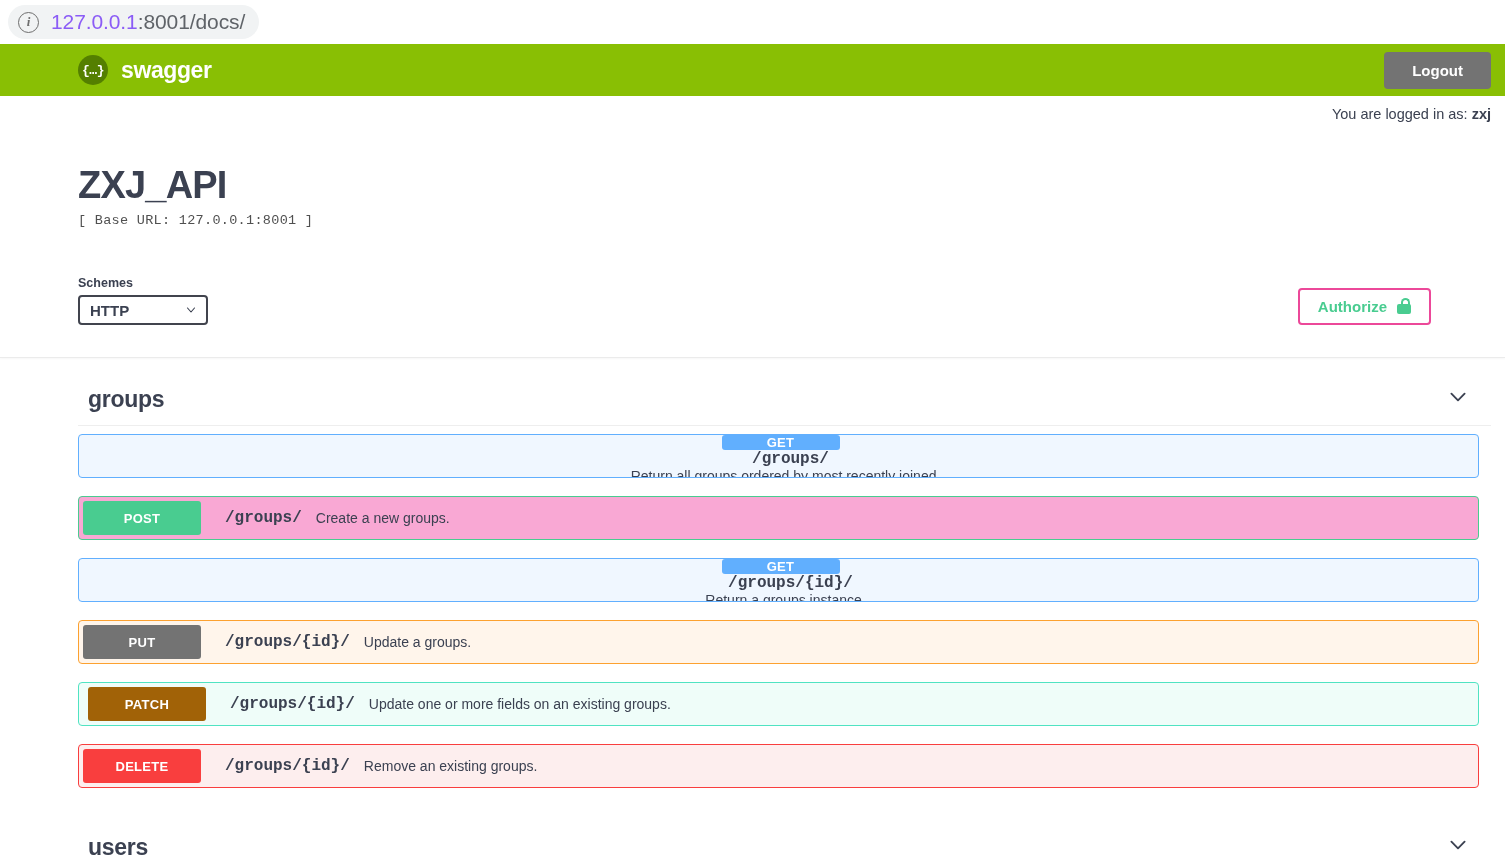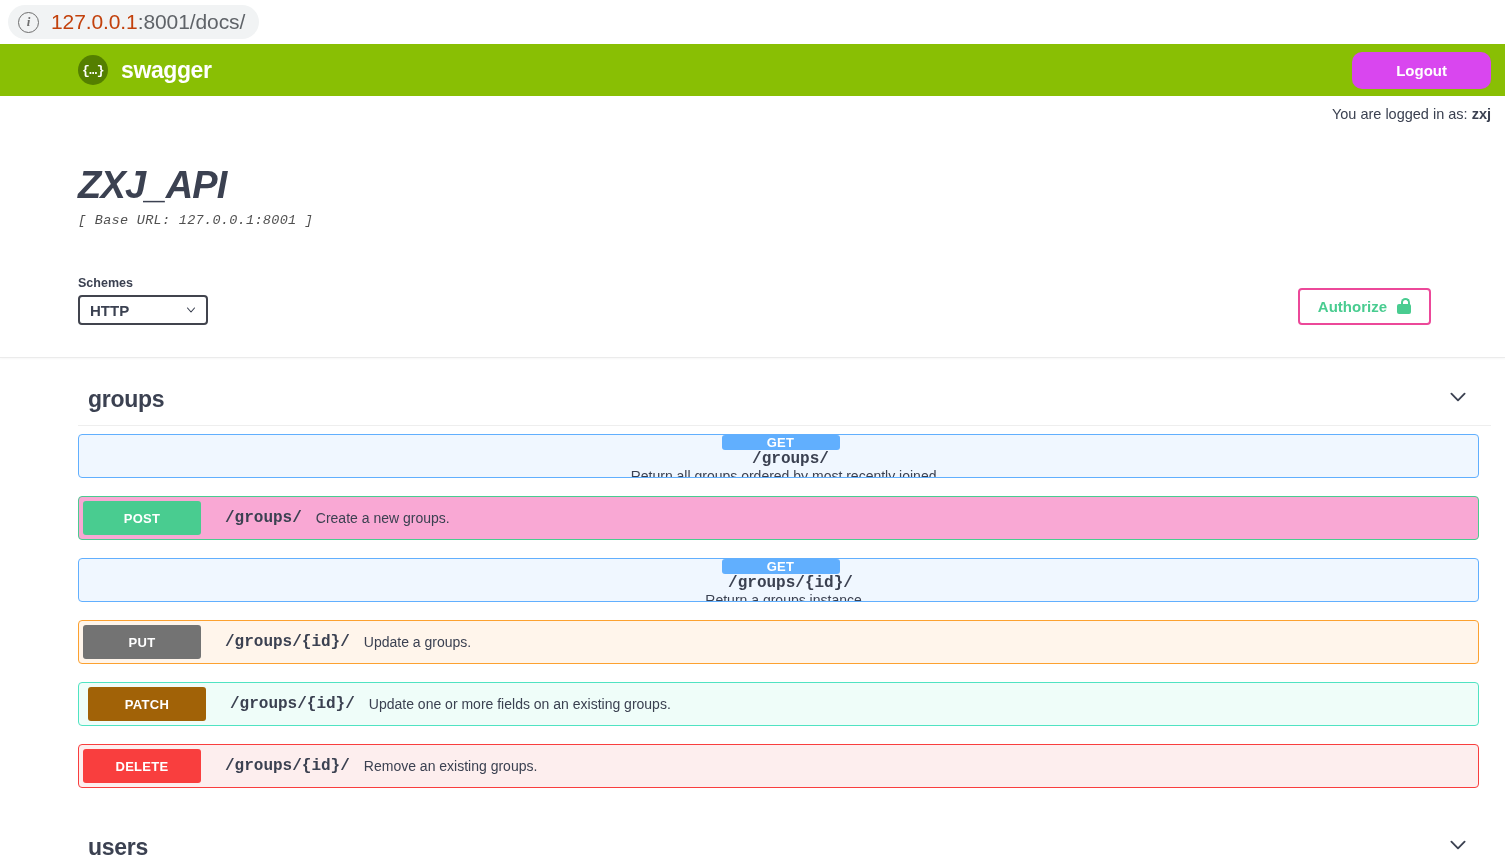--- a/index.html
+++ b/index.html
@@ -46,21 +46,21 @@
     font-weight: bold;
     flex: none;
   }
   .url-text {
     margin-left: 12px;
     font-size: 21px;
     color: #5f6368;
     letter-spacing: -0.1px;
     white-space: nowrap;
   }
-  .url-host { color: #c2410c; }
+  .url-host { color: #8b5cf6; }
 
   
   .topbar {
     height: 52px;
     background: #89bf04;
     display: flex;
     align-items: center;
     justify-content: space-between;
     padding: 0 14px 0 78px;
     box-sizing: border-box;
@@ -84,44 +84,43 @@
     justify-content: center;
     letter-spacing: -0.5px;
   }
   .brand-name {
     color: #ffffff;
     font-size: 23px;
     font-weight: bold;
     letter-spacing: -0.4px;
   }
   .logout-btn {
-    background: #d946ef;
+    background: #737373;
     color: #ffffff;
     border: none;
-    border-radius: 10px;
+    border-radius: 4px;
     font-family: "Liberation Sans", sans-serif;
     font-size: 15px;
     font-weight: bold;
-    padding: 10px 44px;
+    padding: 10px 28px;
     cursor: pointer;
   }
 
   
   .loginline {
     text-align: right;
     padding: 10px 14px 0 0;
     font-size: 14.5px;
     color: #3b4151;
   }
   .loginline b { font-weight: bold; }
 
   
   .infoblock {
     padding: 42px 16px 0 78px;
-    font-style: italic;
   }
   .api-title {
     font-size: 38px;
     font-weight: bold;
     color: #3b4151;
     letter-spacing: -0.8px;
     margin: 0;
   }
   .base-url {
     margin-top: 6px;

